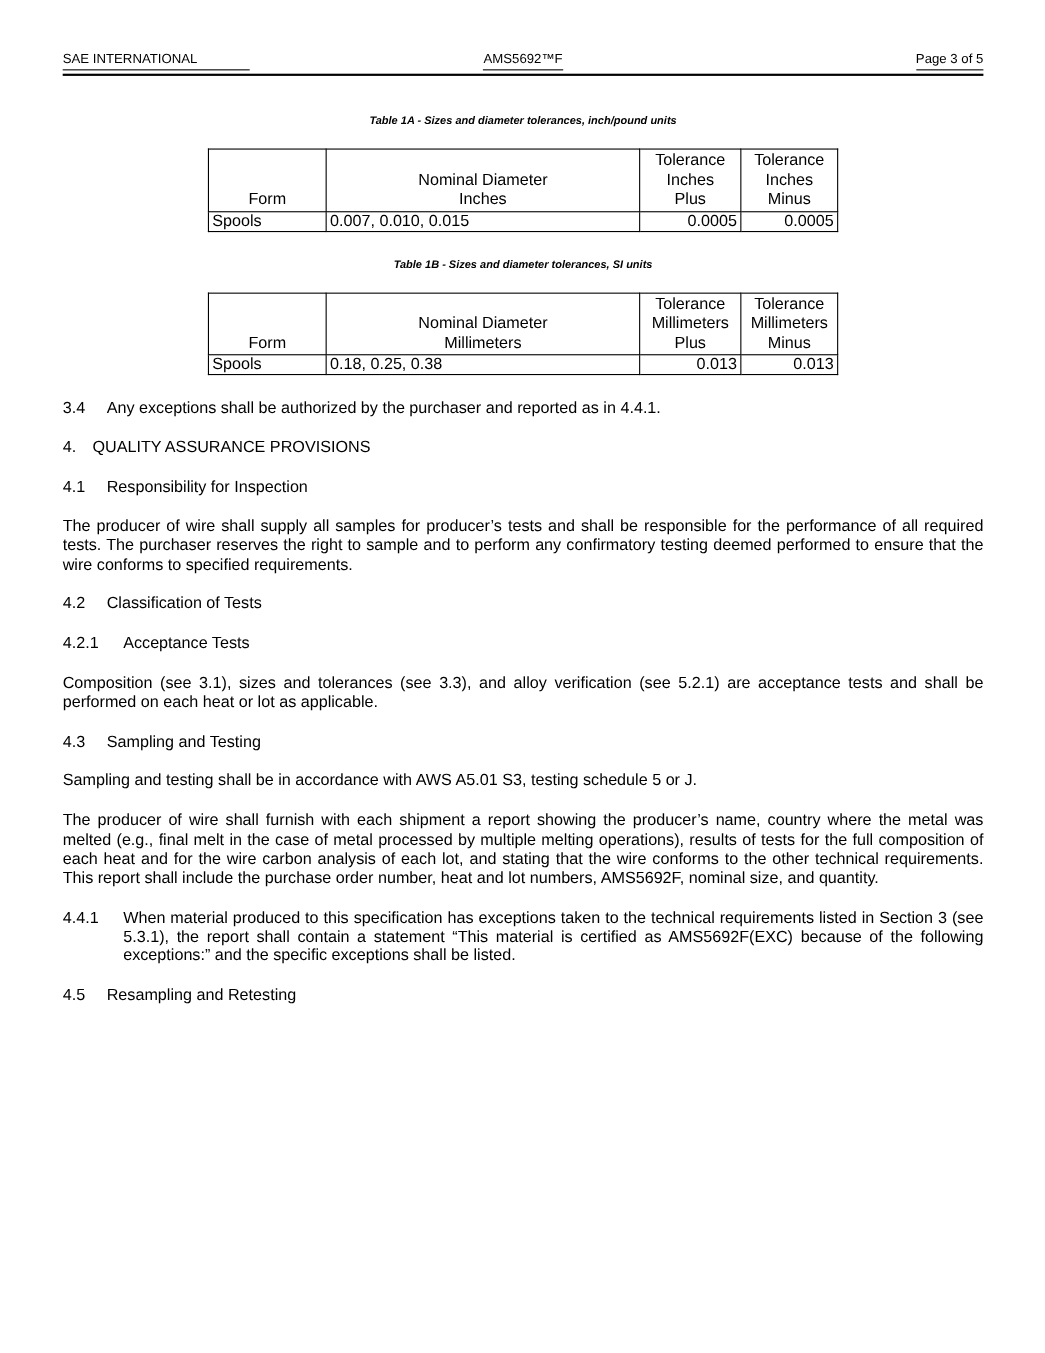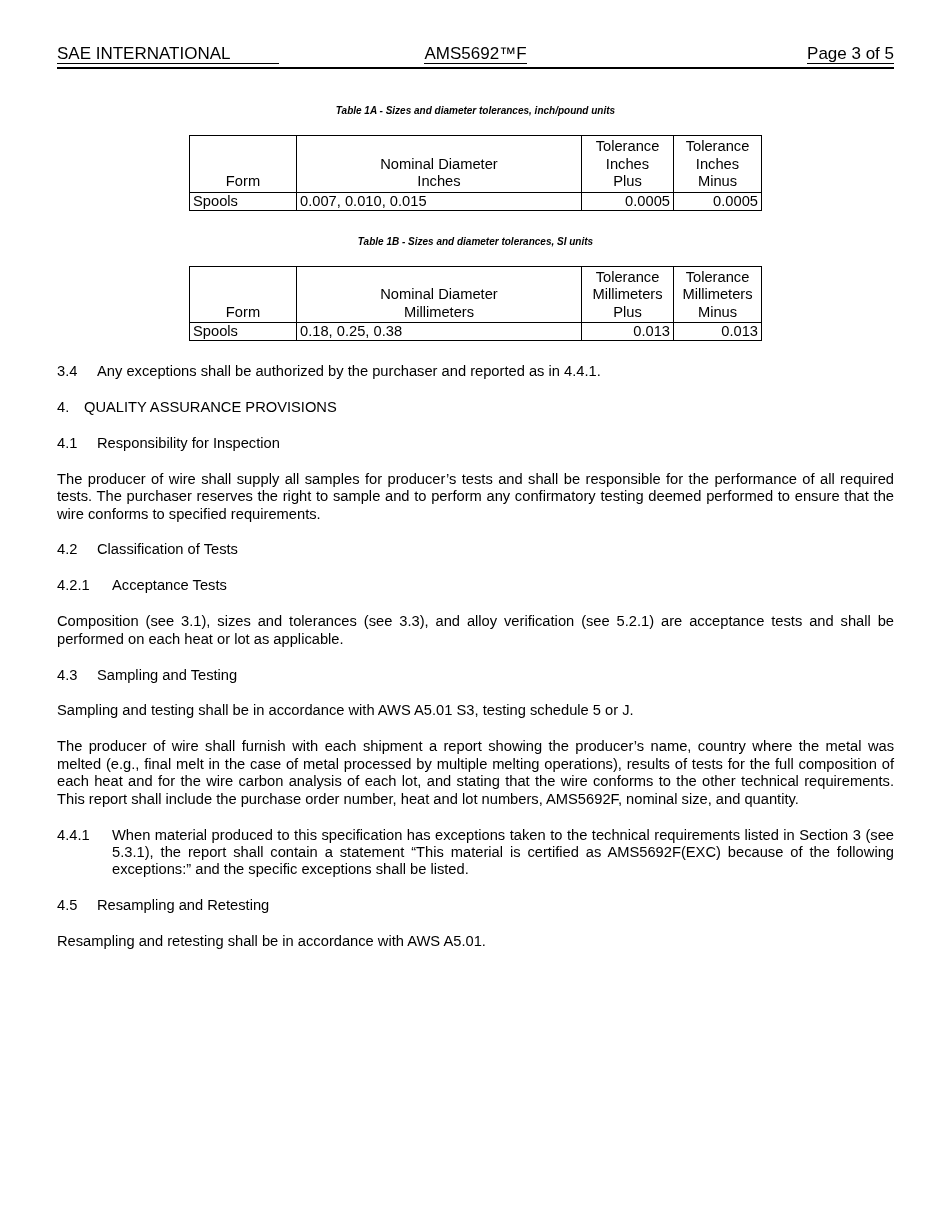--- a/index.html
+++ b/index.html
@@ -8,21 +8,21 @@
     width:950px; height:1230px;
     font-family:"Liberation Sans", sans-serif;
     color:#000; position:relative; overflow:hidden;
   }
   .page { padding:44px 56px 0 57px; }
 
   
   .page-header {
     display:flex; align-items:center;
     border-bottom:2px solid #000; padding-bottom:3px;
-    font-size:17px; line-height:19px;
+    font-size:12px; line-height:19px;
   }
   .ph-zone { flex:1 1 0; }
   .ph-left  { text-align:left; }
   .ph-center{ text-align:center; flex:0 0 auto; }
   .ph-right { text-align:right; }
   .ph-left .ul { border-bottom:1.5px solid #000; padding-right:48px; display:inline-block; }
   .ph-center .ul, .ph-right .ul { border-bottom:1.5px solid #000; display:inline-block; }
 
   
   .tbl-title {
@@ -195,16 +195,15 @@
     <div class="blk hang t3">
       <span class="num">4.4.1</span>
       <span class="txt just">When material produced to this specification has exceptions taken to the technical requirements listed in Section 3 (see 5.3.1), the report shall contain a statement “This material is certified as AMS5692F(EXC) because of the following exceptions:” and the specific exceptions shall be listed.</span>
     </div>
 
     <div class="blk hang t2">
       <span class="num">4.5</span>
       <span class="txt">Resampling and Retesting</span>
     </div>
 
-    <p class="blk">Resampling and retesting shall be in accordance with AWS A5.01.</p>
 
   </div>
 </div>
 
 </body></html>

